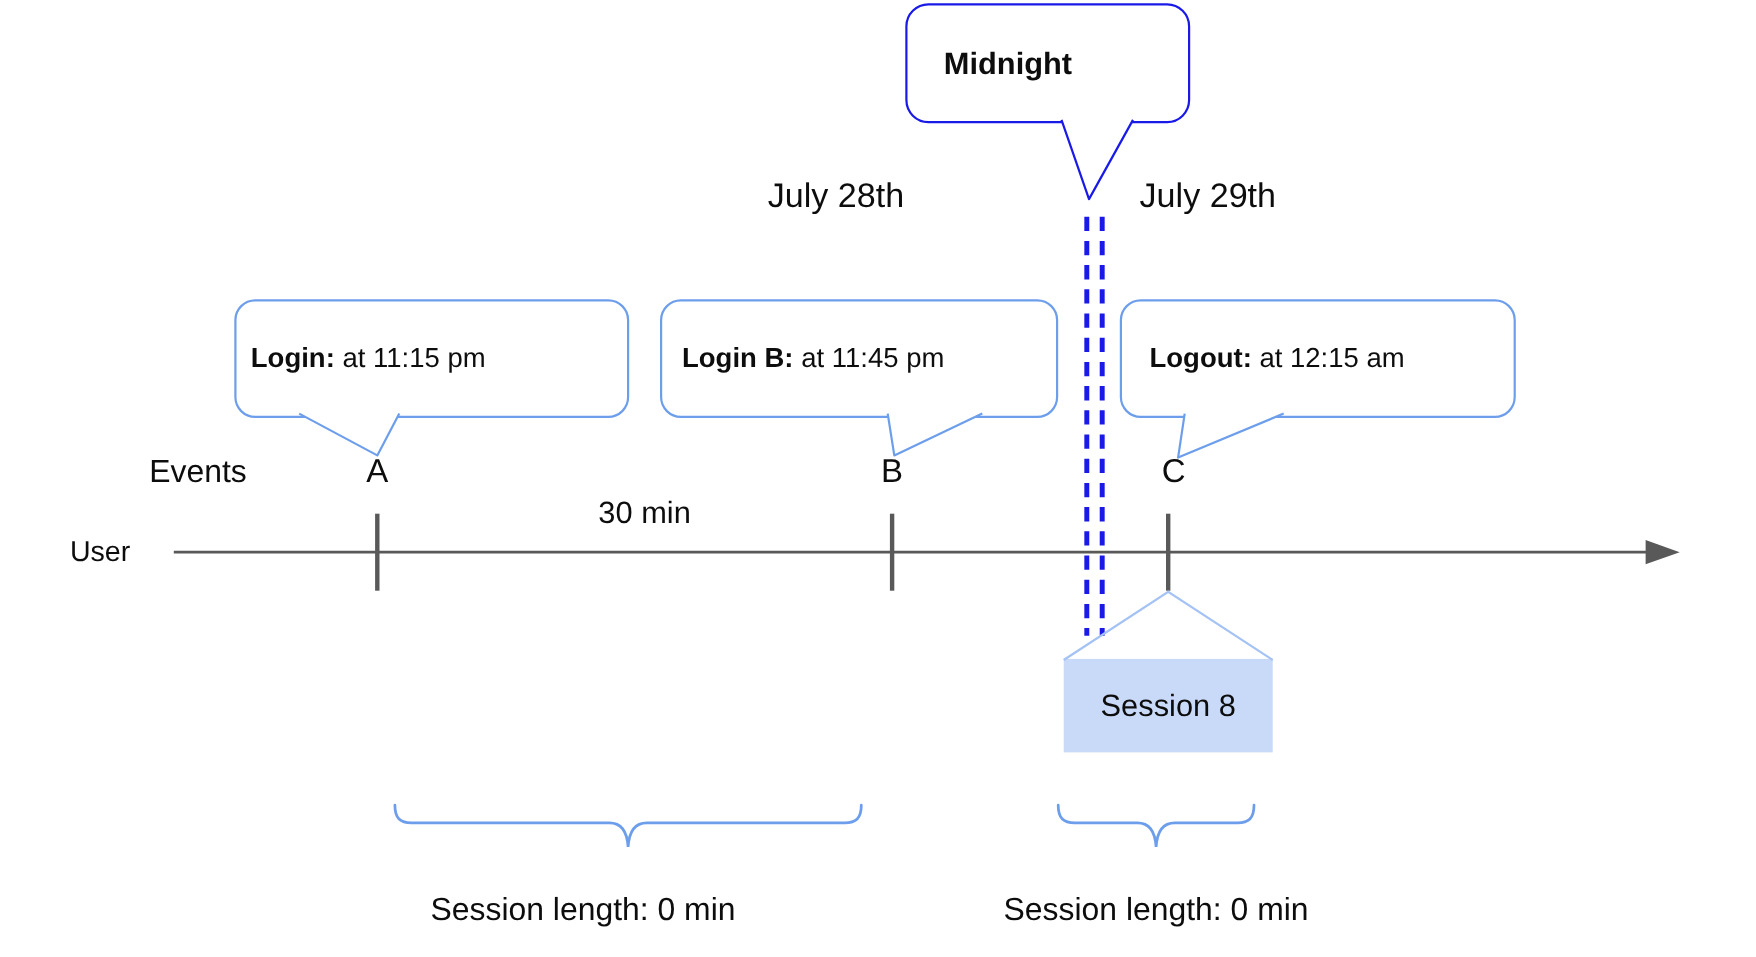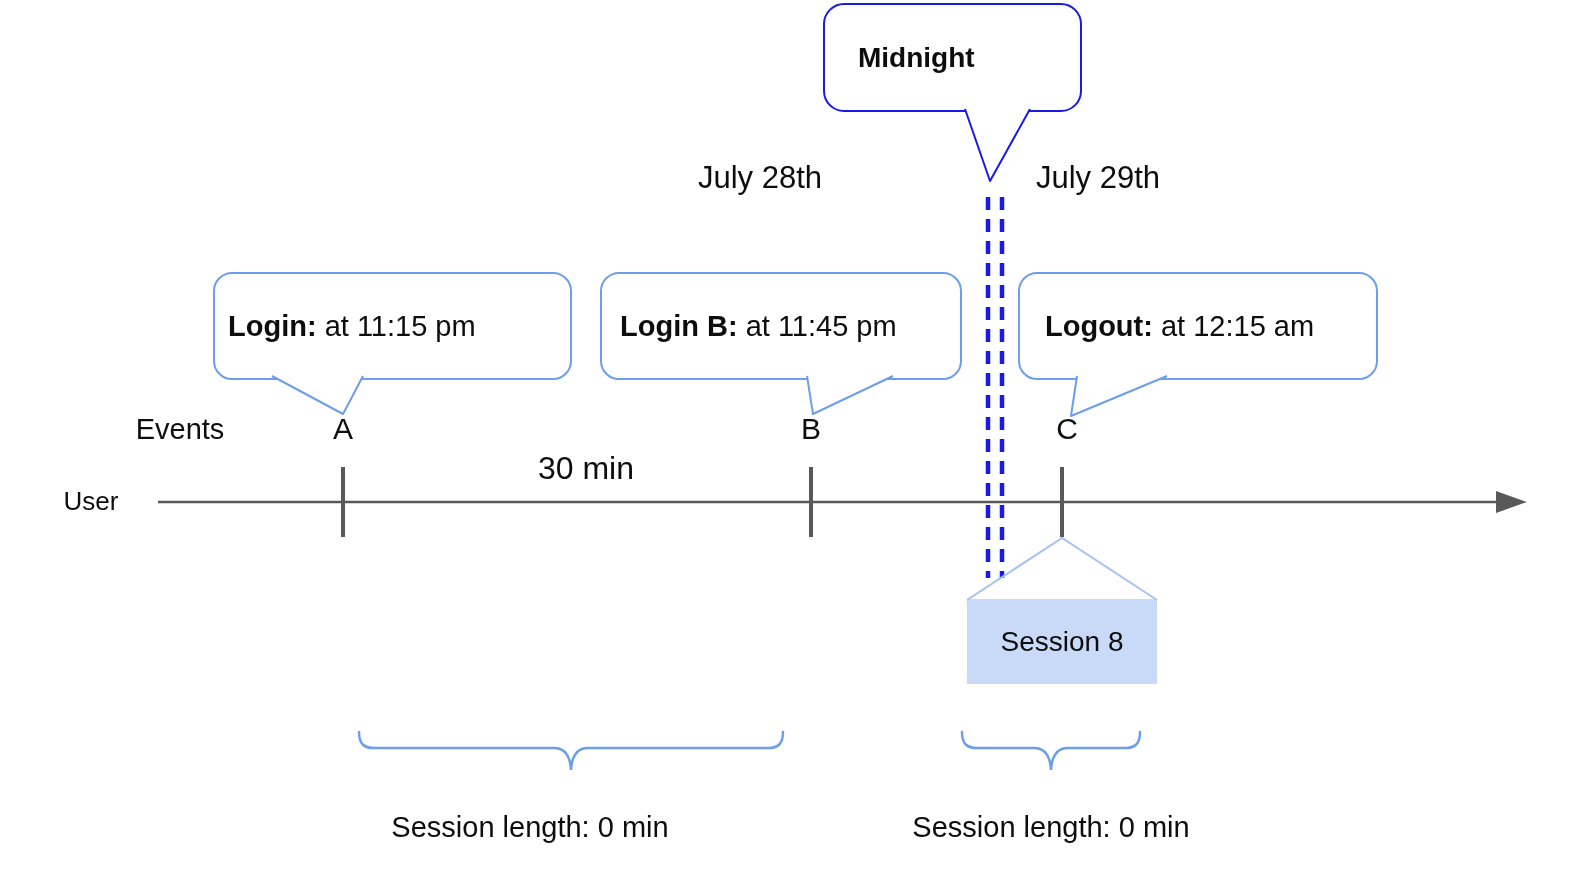--- a/index.html
+++ b/index.html
@@ -4,37 +4,37 @@
 <style>
   html,body{margin:0;padding:0;background:#ffffff;}
   .canvas{
     position:relative;width:1596px;height:870px;background:#ffffff;
     font-family:"Liberation Sans", sans-serif;color:#0d0d0d;overflow:hidden;
   }
   
   .bubble{
     position:absolute;box-sizing:border-box;background:#ffffff;
     border:2px solid var(--accent-light);border-radius:19px;
-    display:flex;align-items:center;font-size:29px;z-index:2;
+    display:flex;align-items:center;font-size:25px;z-index:2;
   }
   .bubble .bubble-line{white-space:pre;}
   .t-bold{font-weight:700;}
   .bubble.midnight{border-color:var(--accent-dark);border-radius:21px;font-size:28px;}
   .b-login {left:213px;top:272px;width:359px;height:108px;padding-left:13px;}
   .b-event {left:600px;top:272px;width:362px;height:108px;padding-left:18px;}
   .b-logout{left:1018px;top:272px;width:360px;height:108px;padding-left:25px;}
   .b-midnight{left:823px;top:3px;width:259px;height:109px;padding-left:33px;}
   
   .lbl{position:absolute;text-align:center;z-index:1;}
   .lbl-date{font-size:31px;top:160px;width:240px;}
   .lbl-date.left{left:640px;}
   .lbl-date.right{left:978px;}
   .lbl-events{left:118px;top:413px;width:124px;font-size:29px;}
   .lbl-user{left:36px;top:486px;width:110px;font-size:26px;}
-  .lbl-interval{left:516px;top:450px;width:140px;font-size:32px;}
+  .lbl-interval{left:516px;top:450px;width:140px;font-size:28px;}
   .marker{position:absolute;width:60px;top:412px;text-align:center;font-size:30px;}
   .marker.ma{left:313px;}
   .marker.mb{left:781px;}
   .marker.mc{left:1037px;}
   
   .session-box{
     position:absolute;top:599px;height:85px;background:var(--session-fill);
     display:flex;align-items:center;justify-content:center;font-size:28px;z-index:1;
   }
   .s1{left:360px;width:426px;}

